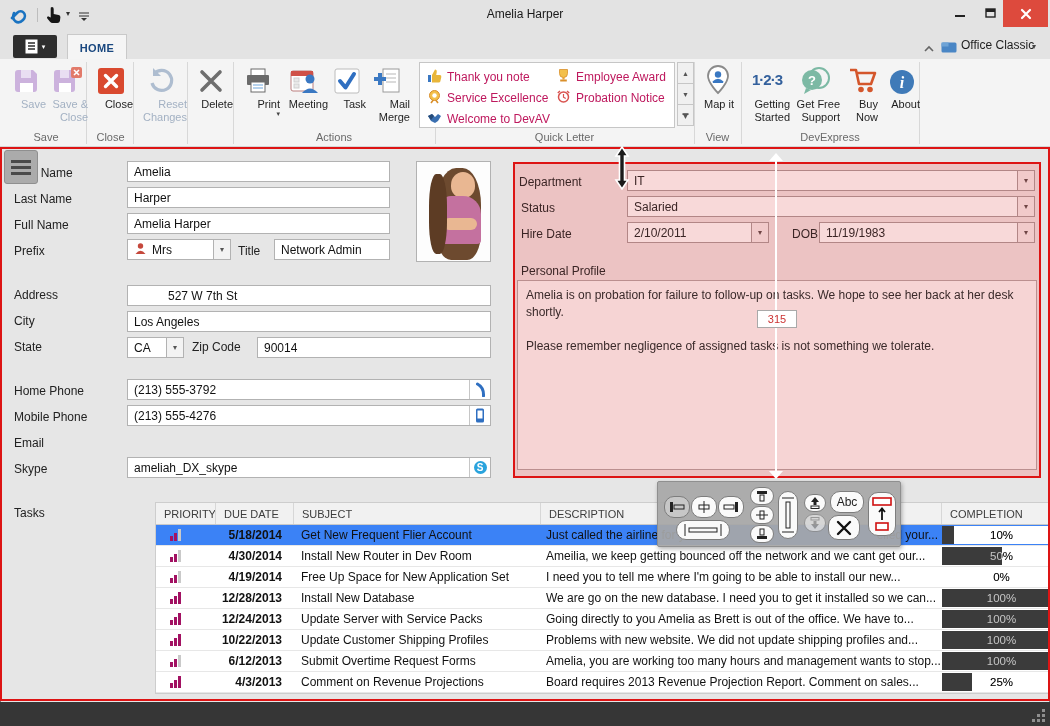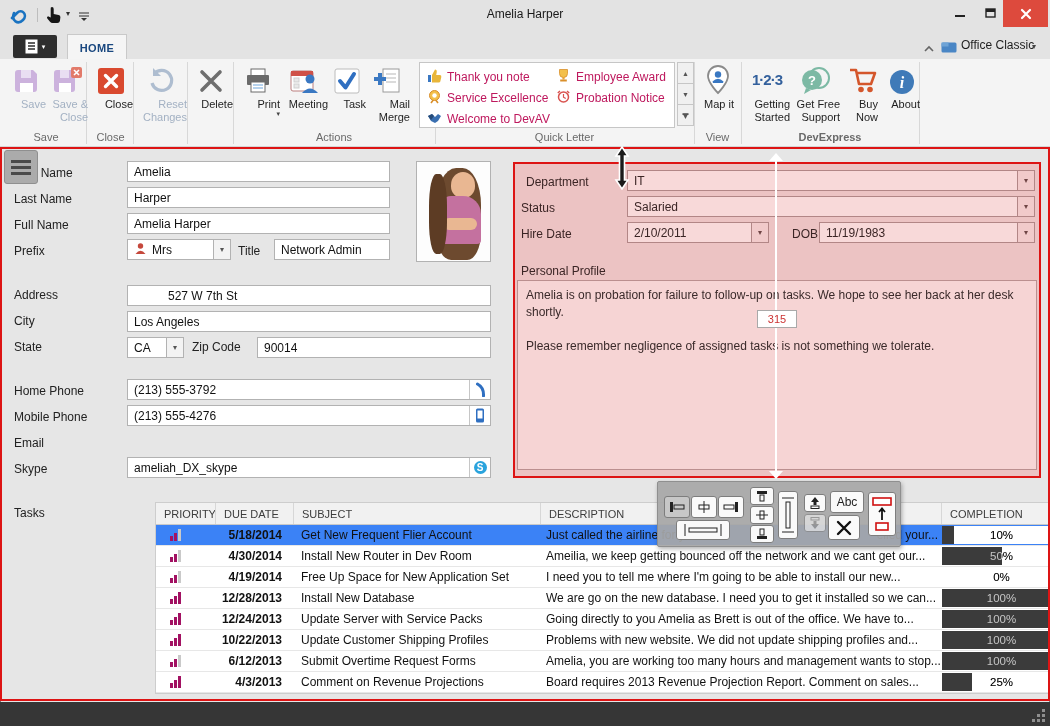--- a/index.html
+++ b/index.html
@@ -80,21 +80,21 @@
   .pct{position:absolute;left:0;top:0;right:0;bottom:0;display:flex;align-items:center;justify-content:center;
        color:#fff;mix-blend-mode:difference;font-size:11.5px;}
   .prio{display:inline-flex;align-items:flex-end;gap:1px;height:12px;}
   .prio i{width:3px;background:#c9c9c9;display:block;}
   .prio i:nth-child(1){height:5px;}.prio i:nth-child(2){height:8px;}.prio i:nth-child(3){height:12px;}
   .prio.normal i:nth-child(1),.prio.normal i:nth-child(2){background:#a21162;}
   .prio.high i{background:#a21162;}
   
   #flytb{position:absolute;left:657px;top:481px;width:242px;height:64px;background:rgba(167,167,167,.93);
          border:1px solid #8f8f8f;border-radius:2px;box-shadow:1px 2px 4px rgba(0,0,0,.3);z-index:60;}
-  .tbtn{position:absolute;background:#fafafa;border:1px solid #7d7d7d;border-radius:3px;box-sizing:border-box;
+  .tbtn{position:absolute;background:#fafafa;border:1px solid #7d7d7d;border-radius:10px;box-sizing:border-box;
         display:flex;align-items:center;justify-content:center;cursor:pointer;}
   .tbtn.pressed{background:#c7c7c7;}
   .tbtn.disabled{opacity:.55;}
   
   #statusbar{position:absolute;left:0;top:702px;width:1050px;height:24px;background:#363636;}
   .grip i{position:absolute;width:3px;height:3px;background:#8f8f8f;}
 </style>
 </head>
 <body>
 
@@ -360,21 +360,21 @@
     </div>
     <div class="rbtn" style="left:884px;width:36px;">
       <div class="ric">
         <svg width="28" height="28">
             <circle cx="14" cy="14" r="12" fill="#3f7ab8"></circle>
             <text x="14" y="20" text-anchor="middle" font-size="16" font-family="Liberation Serif,serif" font-style="italic" font-weight="bold" fill="#fff">i</text>
           </svg>
       </div>
       <div class="rlb">About</div>
     </div>
-    <div class="rcap" style="left:741px;width:178px;font-weight:bold;">DevExpress</div>
+    <div class="rcap" style="left:741px;width:178px;">DevExpress</div>
   </div>
 
   <div id="formarea"></div>
 
   <div id="hamburger">
       <i></i>
       <i></i>
       <i></i>
     </div>
 
@@ -454,21 +454,21 @@
       </span>
   </div>
   <div class="ed" style="left:127px;top:457px;width:364px;">
     <span>ameliah_DX_skype</span>
     <span class="ebtn">
         <span style="width:13px;height:13px;border-radius:50%;background:#29a3dd;color:#fff;font-size:10px;font-weight:bold;display:flex;align-items:center;justify-content:center;">S</span>
       </span>
   </div>
 
   <div id="hrpanel">
-    <span class="flabel" style="left:11px;top:11px;">Department</span>
+    <span class="flabel" style="left:4px;top:11px;">Department</span>
     <div class="ed ped" style="left:112px;top:6px;width:408px;">
       <span>IT</span>
         <span class="caret">▾</span>
     </div>
     <span class="flabel" style="left:6px;top:37px;">Status</span>
     <div class="ed ped" style="left:112px;top:32px;width:408px;">
       <span>Salaried</span>
         <span class="caret">▾</span>
     </div>
     <span class="flabel" style="left:6px;top:63px;">Hire Date</span>

